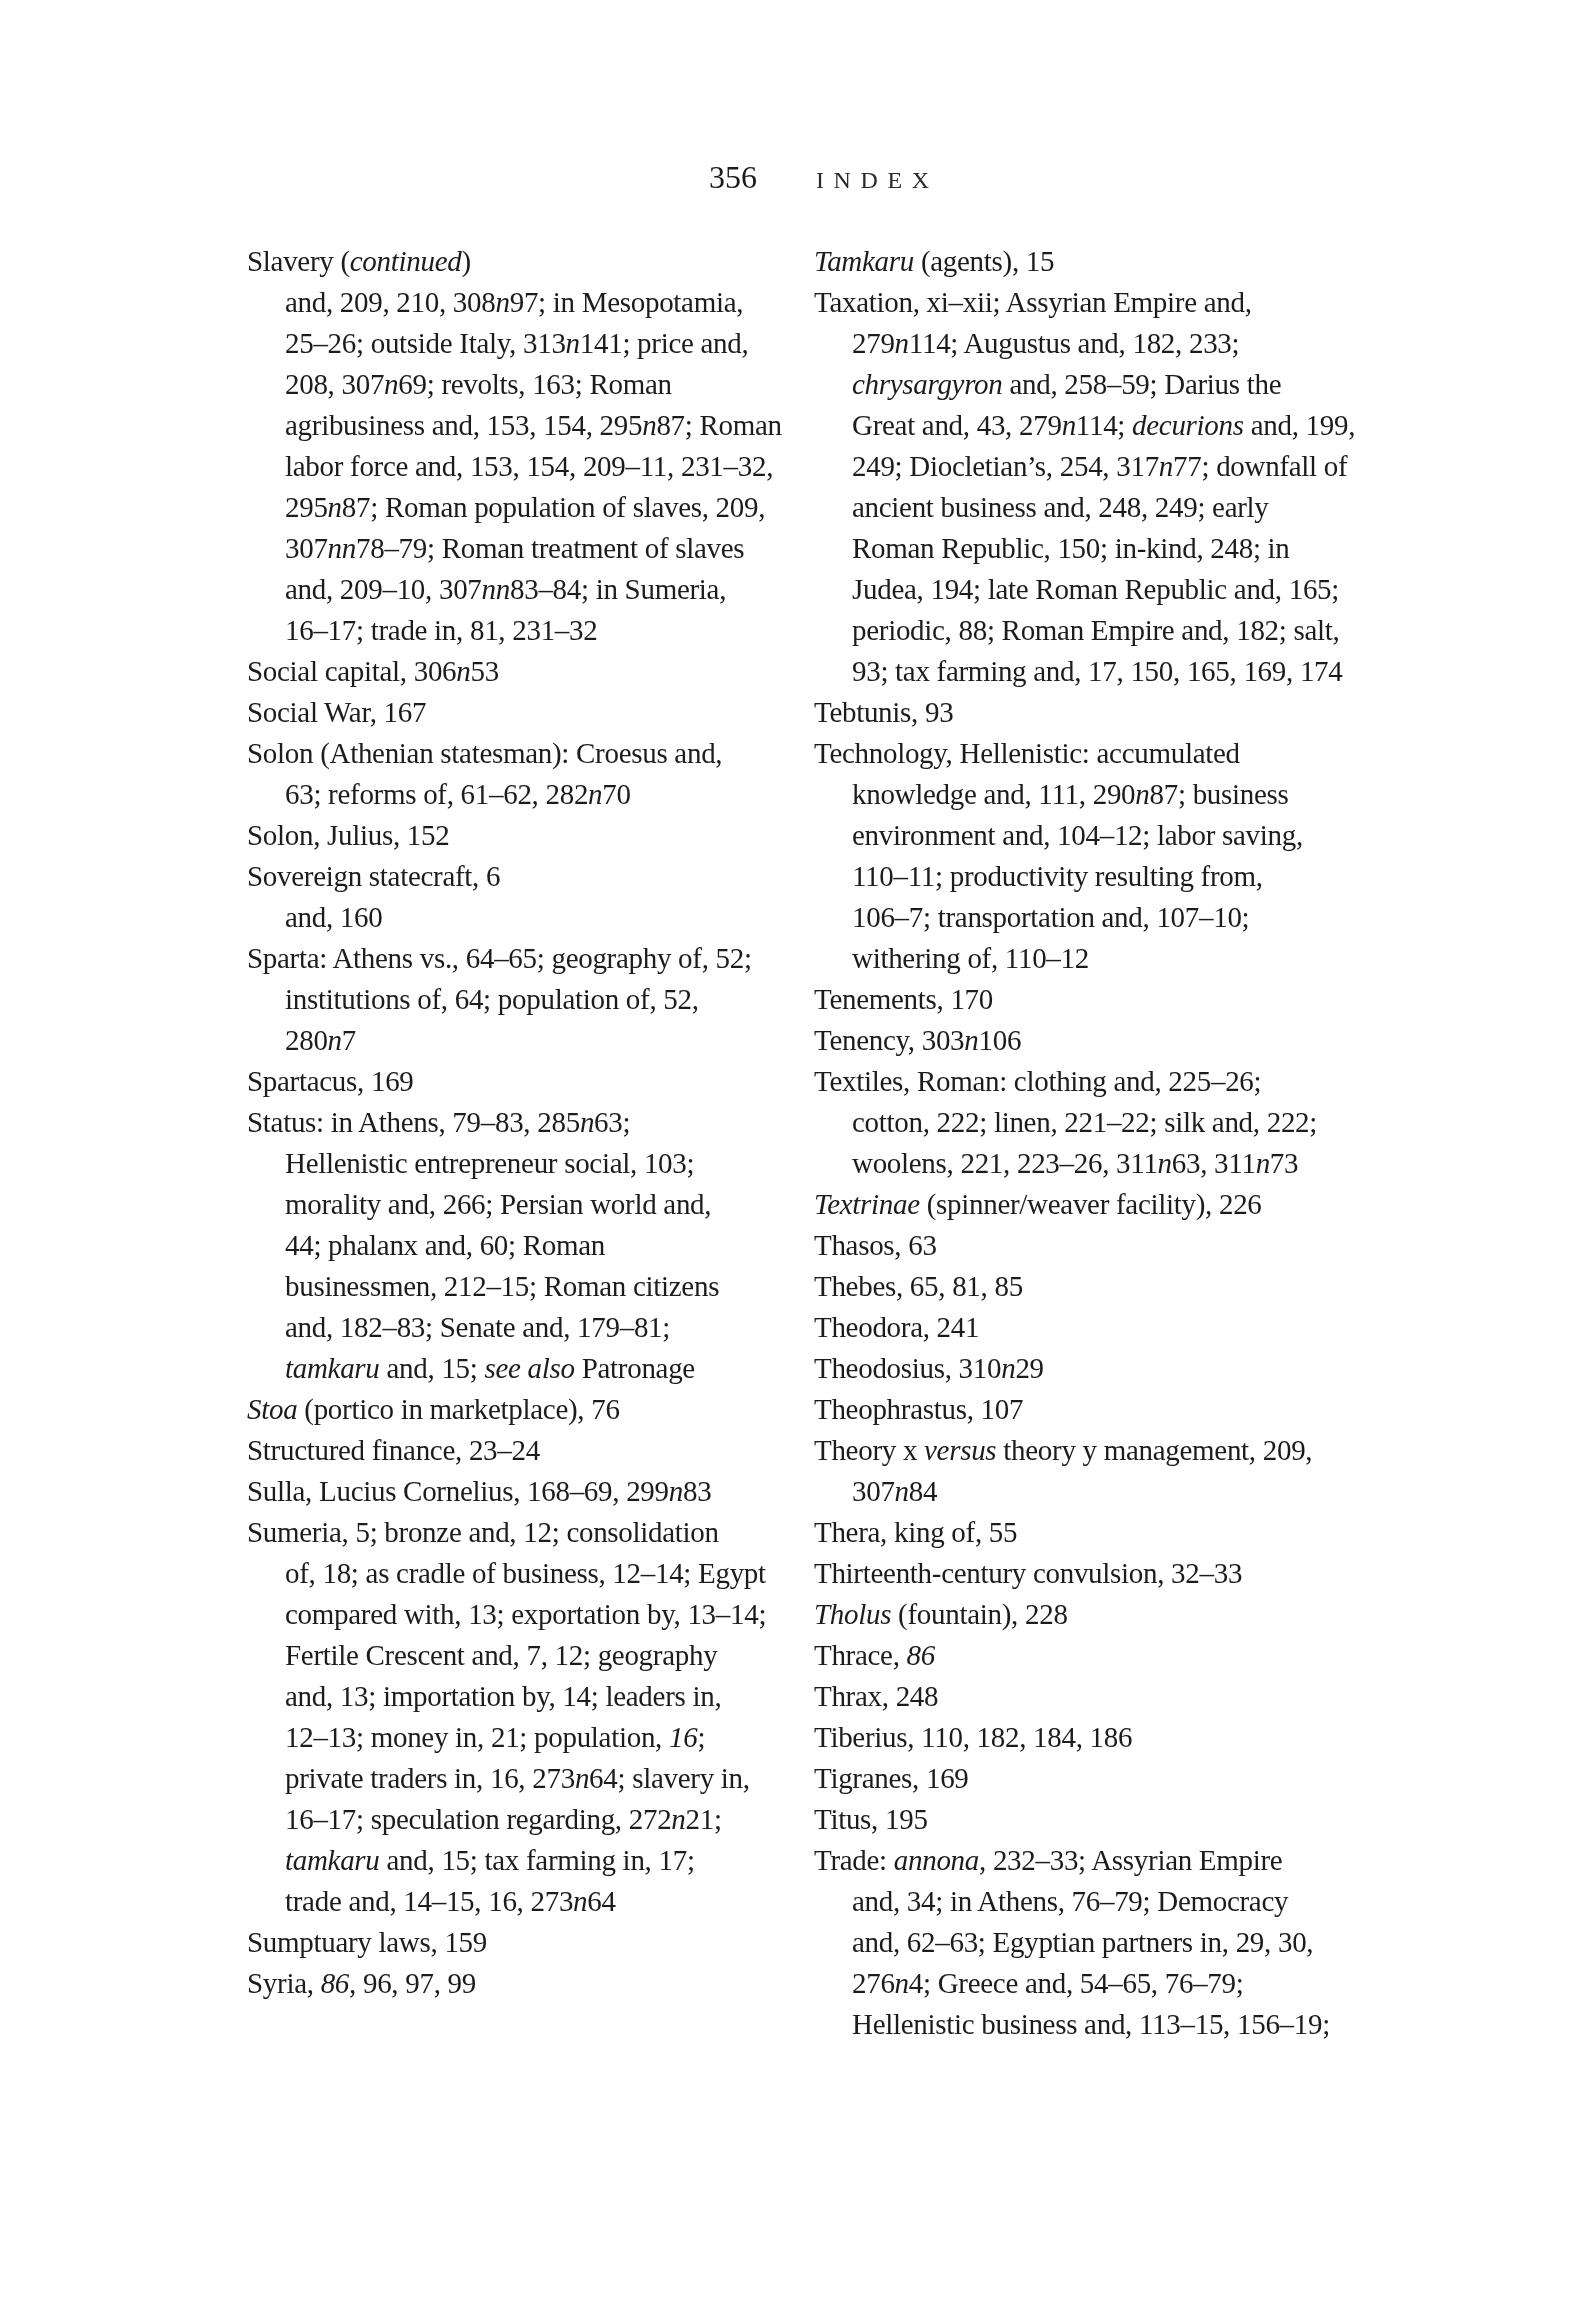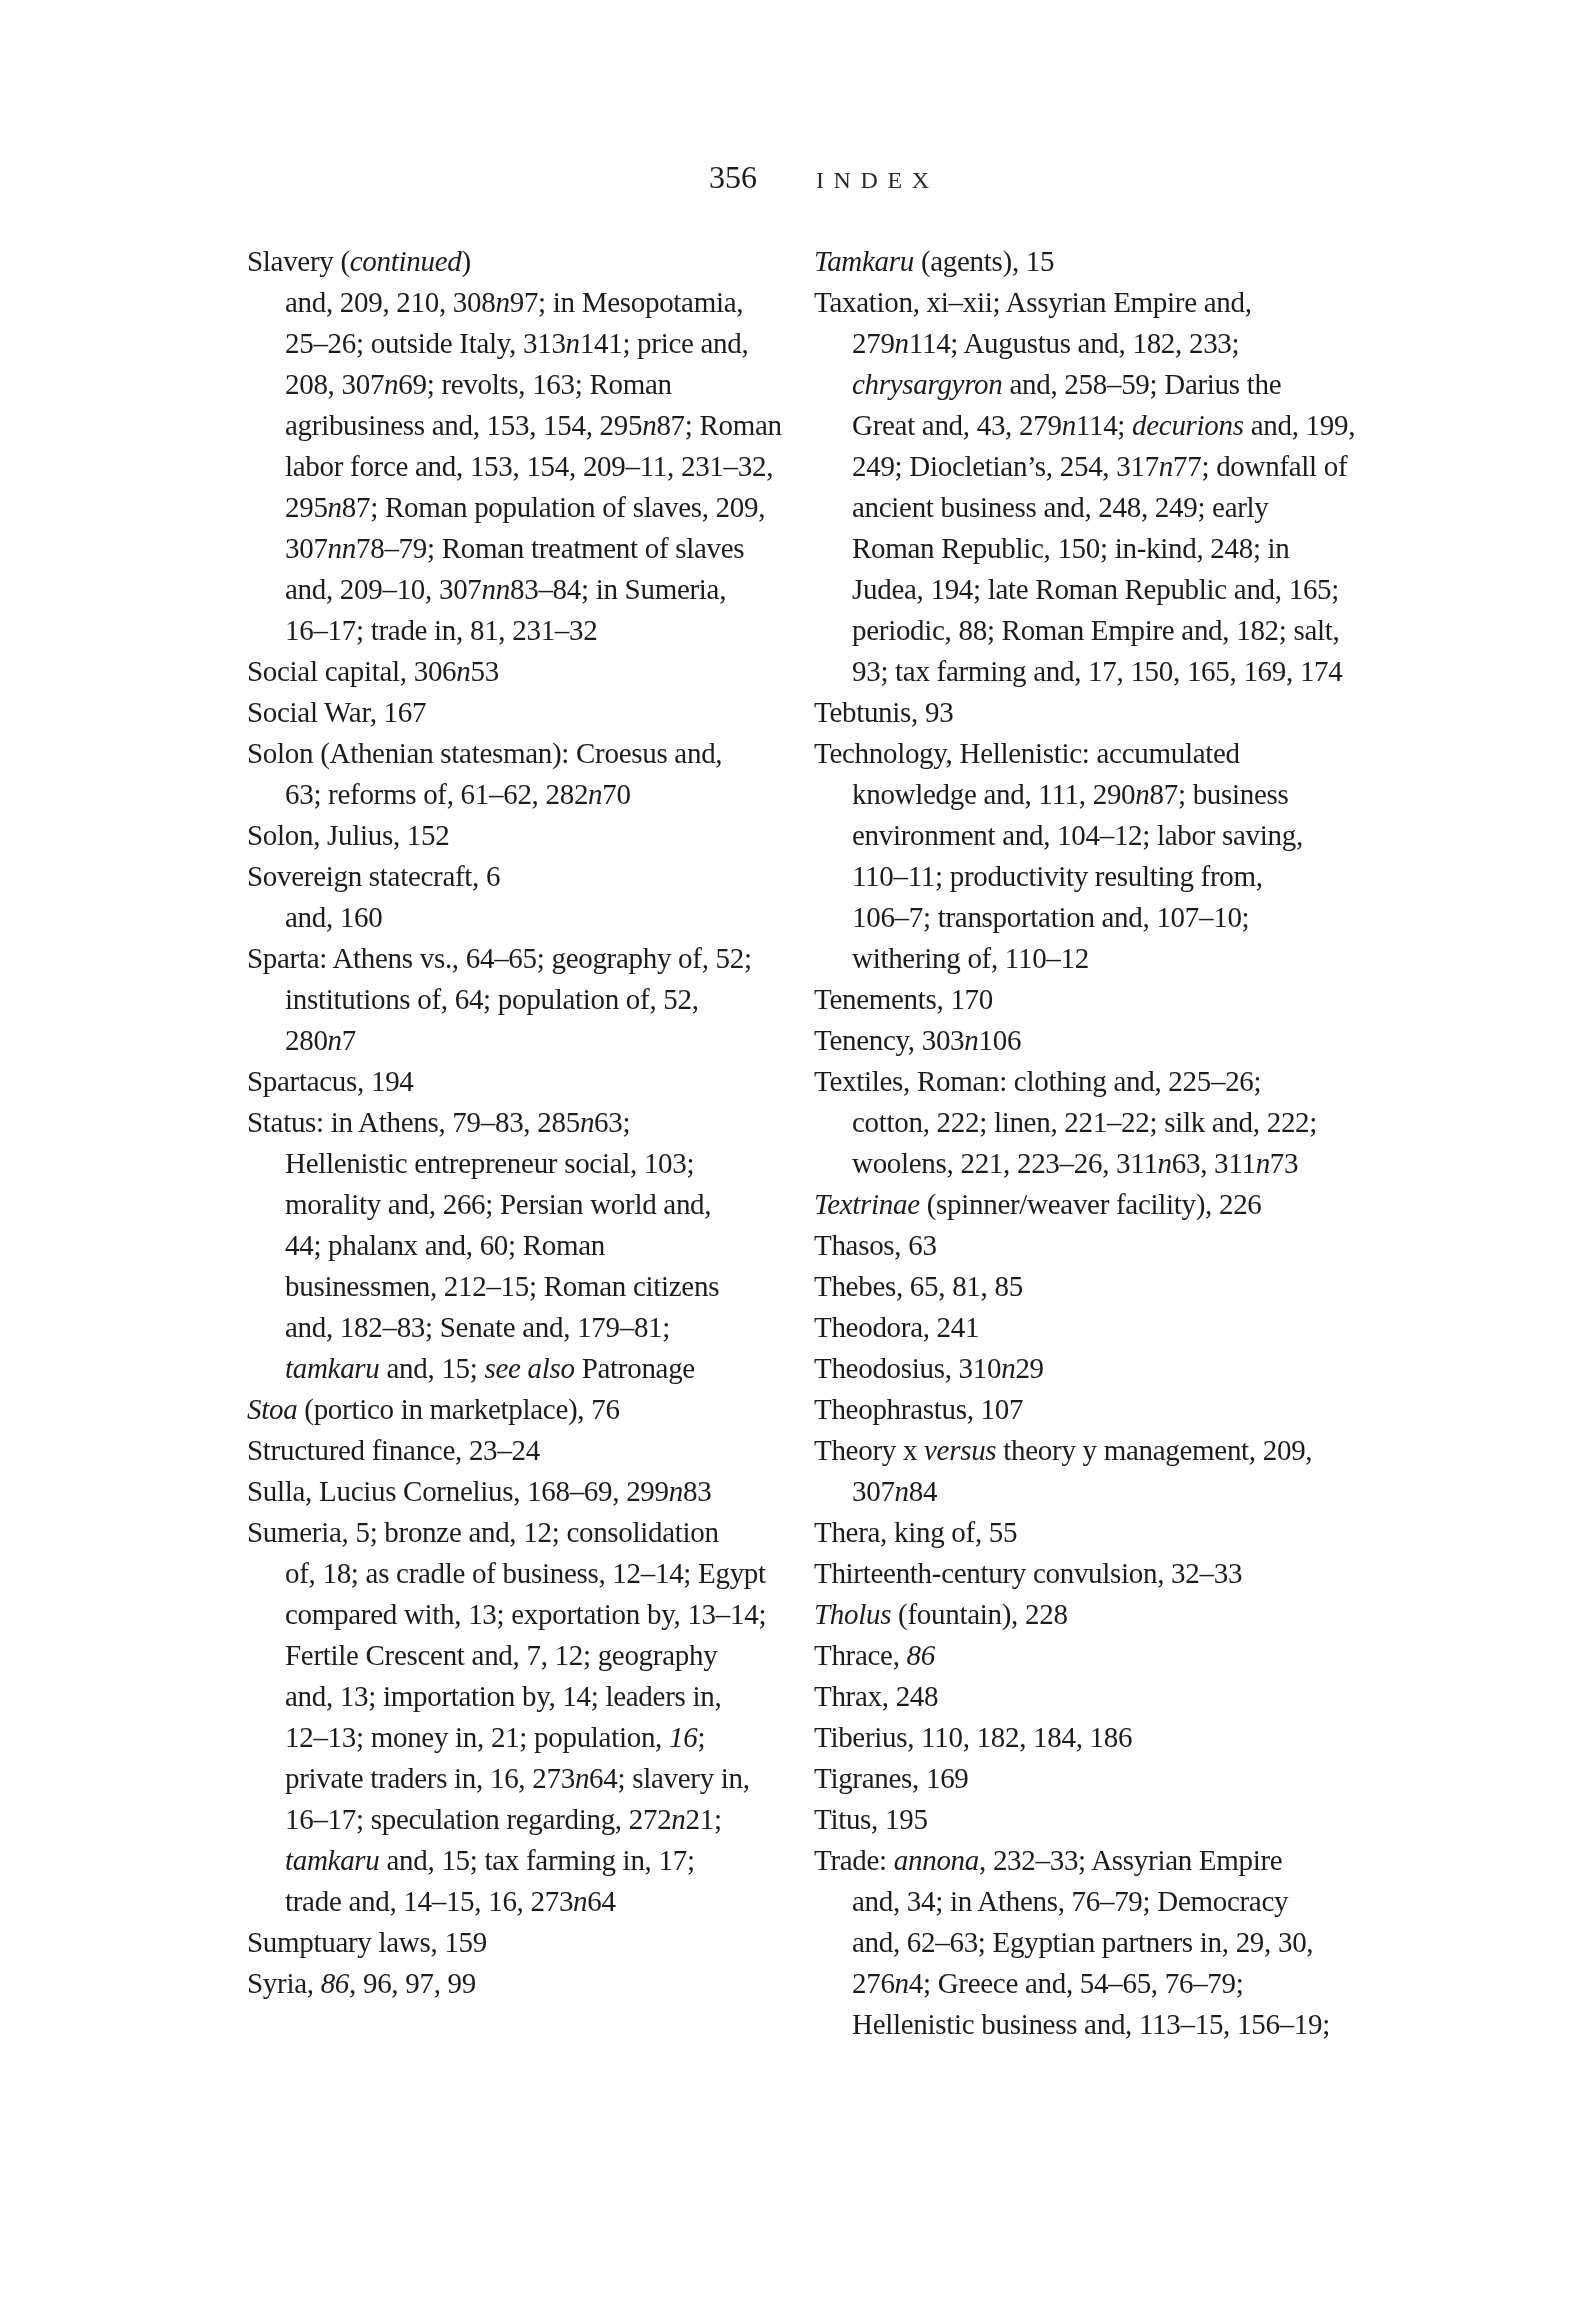--- a/index.html
+++ b/index.html
@@ -67,21 +67,21 @@
       <div class="line">Social capital, 306<i>n</i>53</div>
       <div class="line">Social War, 167</div>
       <div class="line">Solon (Athenian statesman): Croesus and,</div>
       <div class="line indent">63; reforms of, 61–62, 282<i>n</i>70</div>
       <div class="line">Solon, Julius, 152</div>
       <div class="line">Sovereign statecraft, 6</div>
       <div class="line indent">and, 160</div>
       <div class="line">Sparta: Athens vs., 64–65; geography of, 52;</div>
       <div class="line indent">institutions of, 64; population of, 52,</div>
       <div class="line indent">280<i>n</i>7</div>
-      <div class="line">Spartacus, 194</div>
+      <div class="line">Spartacus, 169</div>
       <div class="line">Status: in Athens, 79–83, 285<i>n</i>63;</div>
       <div class="line indent">Hellenistic entrepreneur social, 103;</div>
       <div class="line indent">morality and, 266; Persian world and,</div>
       <div class="line indent">44; phalanx and, 60; Roman</div>
       <div class="line indent">businessmen, 212–15; Roman citizens</div>
       <div class="line indent">and, 182–83; Senate and, 179–81;</div>
       <div class="line indent"><i>tamkaru</i> and, 15; <i>see also</i> Patronage</div>
       <div class="line"><i>Stoa</i> (portico in marketplace), 76</div>
       <div class="line">Structured finance, 23–24</div>
       <div class="line">Sulla, Lucius Cornelius, 168–69, 299<i>n</i>83</div>

